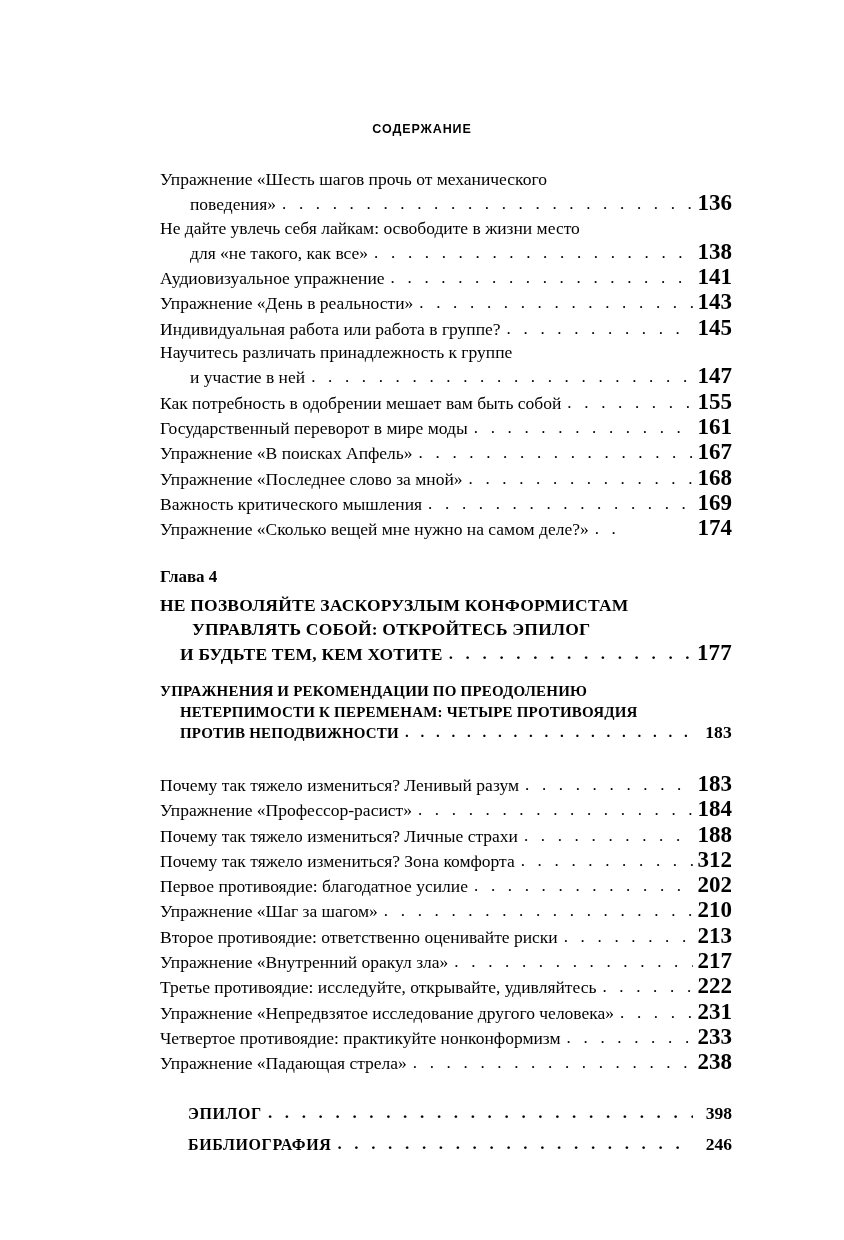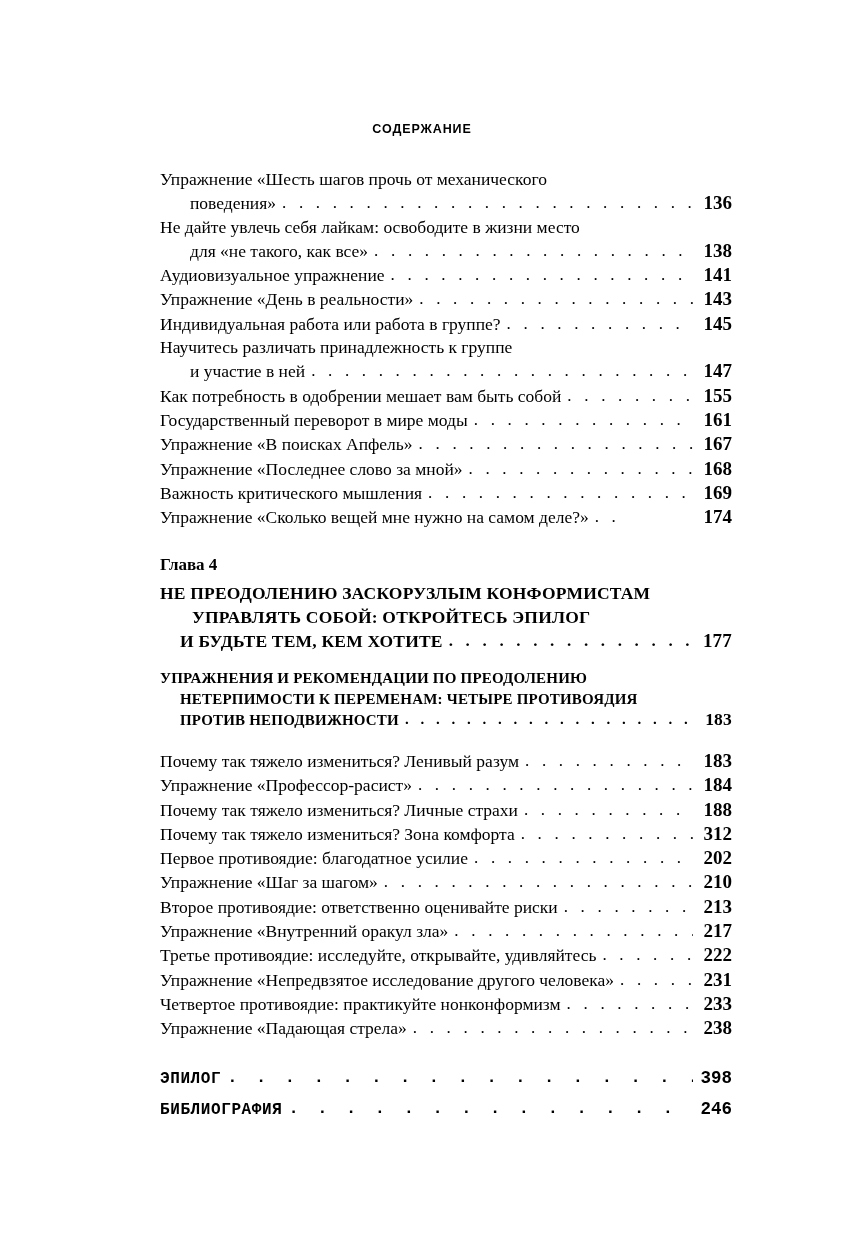--- a/index.html
+++ b/index.html
@@ -56,21 +56,21 @@
     margin: 0 5px 0 6px;
     font-size: 17px;
     letter-spacing: 4.2px;
     color: #000;
     position: relative;
     top: -1px;
   }
   .entry .pg {
     flex: 0 0 auto;
     font-weight: bold;
-    font-size: 19px;
+    font-size: 23px;
     min-width: 34px;
     text-align: right;
   }
   .entry.noleader .leader { visibility: hidden; }
   .cont {
     padding-left: 30px;
   }
 
   
   .chapter-label {
@@ -89,40 +89,41 @@
     letter-spacing: 0.2px;
   }
   .chapter-title .line {
     white-space: nowrap;
   }
   .ind1 { padding-left: 32px; }
   .ind2 { padding-left: 20px; }
 
   .subsection {
     margin-top: 14px;
-    margin-bottom: 8px;
+    margin-bottom: 18px;
     font-family: "Liberation Serif", serif;
     font-weight: bold;
     font-size: 15px;
     line-height: 20.5px;
     letter-spacing: 0.2px;
   }
   .subsection .line { white-space: nowrap; }
   .subsection .entry { font-size: 15px; line-height: 20.5px; font-weight: bold; }
   .subsection .entry .pg { font-size: 17.5px; }
   .subsection .entry .leader { letter-spacing: 4px; font-size: 15px; }
 
   .group-gap { height: 10px; }
   .tail { margin-top: 22px; }
   .tail .entry {
-    font-family: Liberation Mono, monospace;
+    font-family: Liberation Serif, serif;
     font-weight: bold;
     font-size: 16px;
     letter-spacing: 0.6px;
     line-height: 30px;
+    margin-left: 28px;
   }
   .tail .entry .pg { font-size: 17.5px; letter-spacing: 0; }
 </style>
 </head>
 <body>
 
 <div class="page">
 
   <div class="running-head">СОДЕРЖАНИЕ</div>
 
@@ -221,21 +222,21 @@
           <span class="txt">Упражнение «Сколько вещей мне нужно на самом деле?»</span>
           <span class="leader">. .</span>
           <span class="pg">174</span>
         </div>
 
     </div>
 
     <div class="chapter-label">Глава 4</div>
 
     <div class="chapter-title">
-      <div class="line">НЕ ПРЕОДОЛЕНИЮ ЗАСКОРУЗЛЫМ КОНФОРМИСТАМ</div>
+      <div class="line">НЕ ПОЗВОЛЯЙТЕ ЗАСКОРУЗЛЫМ КОНФОРМИСТАМ</div>
       <div class="line ind1">УПРАВЛЯТЬ СОБОЙ: ОТКРОЙТЕСЬ ЭПИЛОГ</div>
       <div class="entry ind2">
           <span class="txt">И БУДЬТЕ ТЕМ, КЕМ ХОТИТЕ</span>
           <span class="leader">. . . . . . . . . . . . . . . . . . . . . . . . . . . . . . . . . . . . . . . . .</span>
           <span class="pg">177</span>
         </div>
     </div>
 
     <div class="subsection">
       <div class="line">УПРАЖНЕНИЯ И РЕКОМЕНДАЦИИ ПО ПРЕОДОЛЕНИЮ</div>

